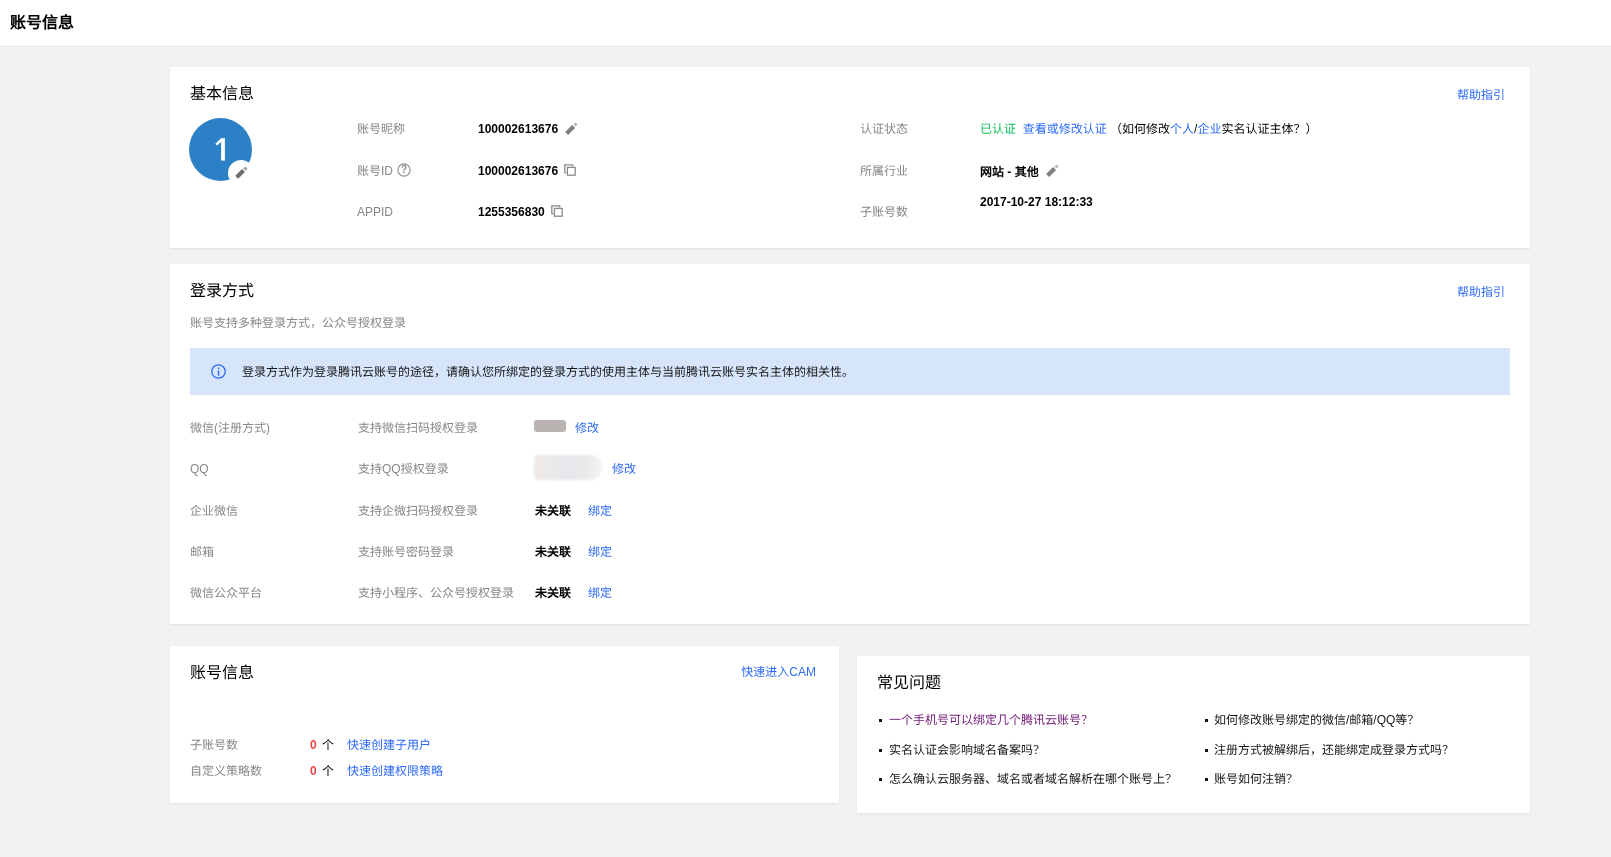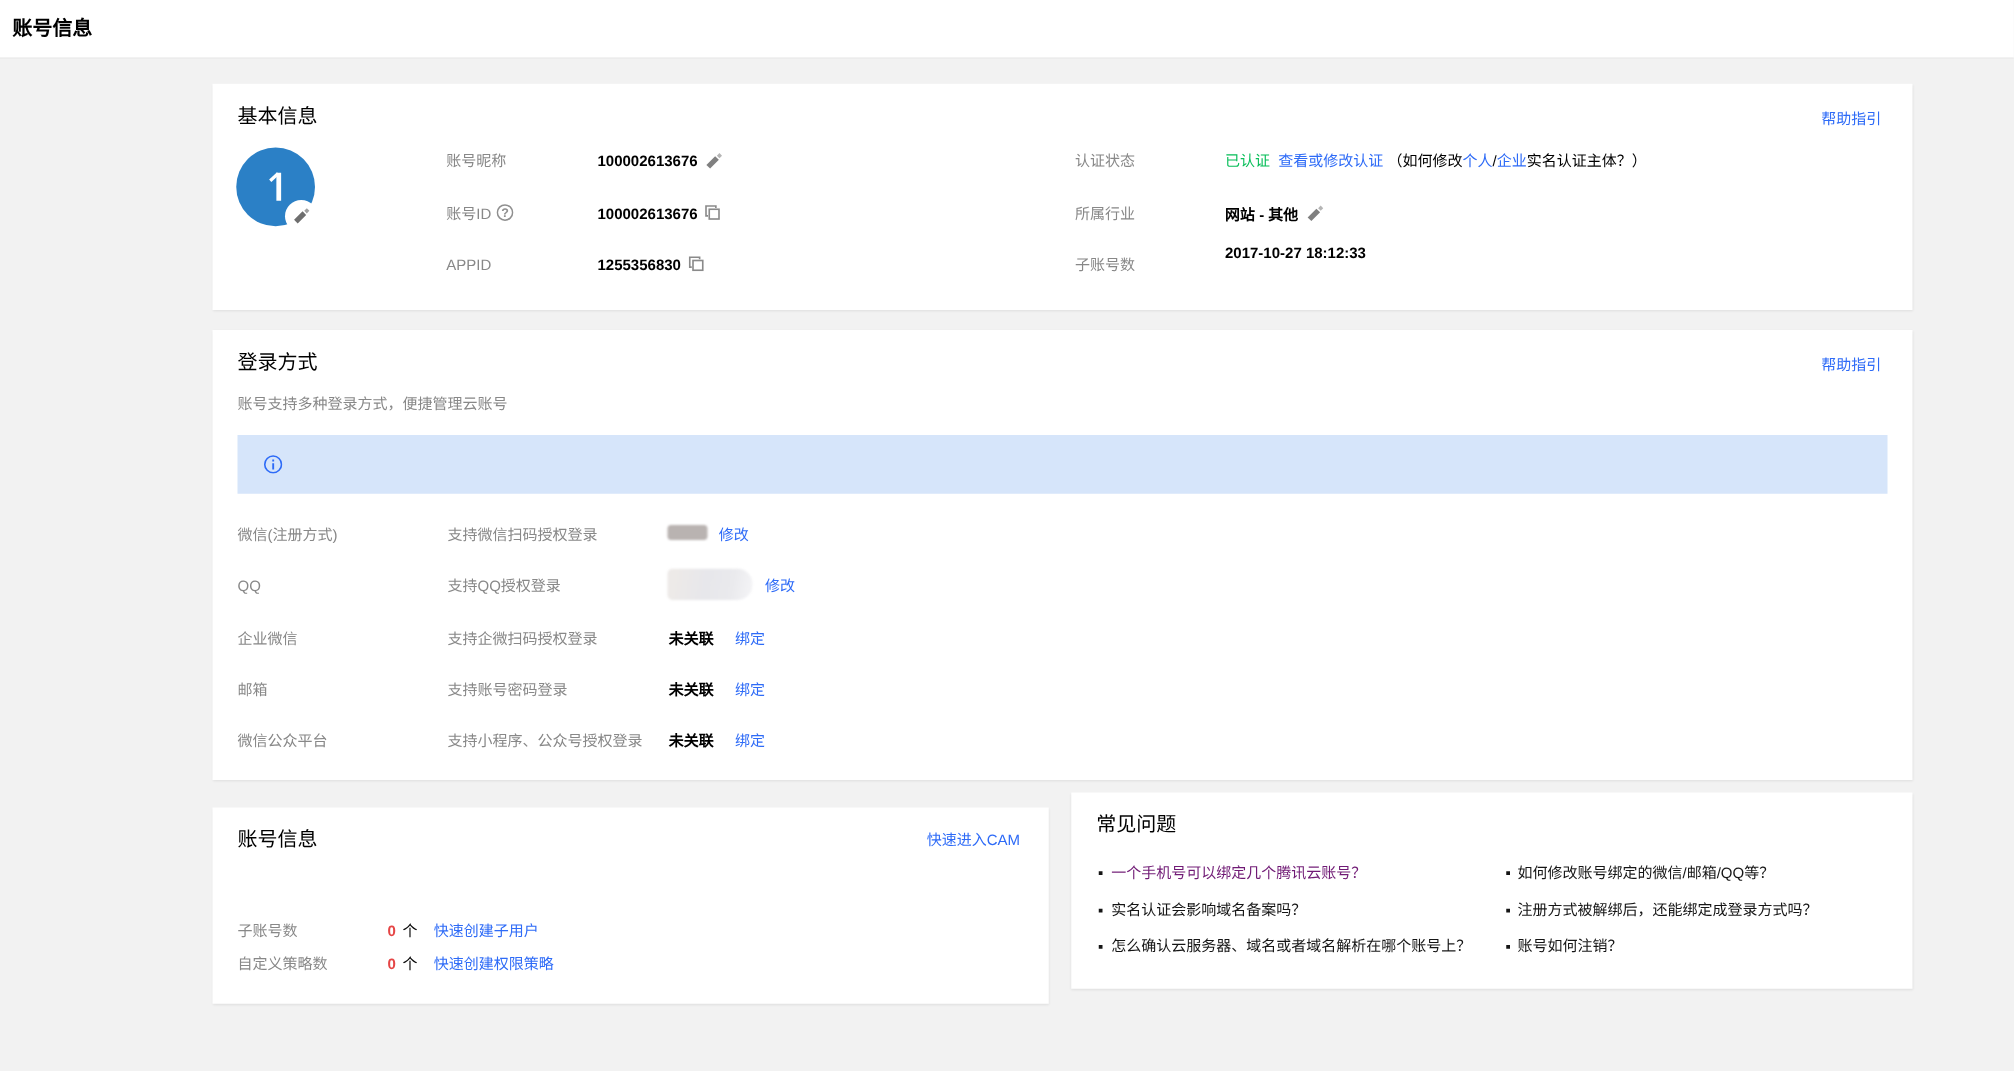--- a/index.html
+++ b/index.html
@@ -3,21 +3,21 @@
 <meta charset="utf-8">
 <style>
 * { margin:0; padding:0; box-sizing:border-box; }
 html,body { width:1611px; height:857px; background:#f2f2f2; font-family:"Liberation Sans",sans-serif; font-size:12px; color:#000; overflow:hidden; }
 .hdr { position:absolute; left:0; top:0; width:1611px; height:47px; background:#fff; border-bottom:1px solid #e6e6e6; }
 .hdr h1 { position:absolute; left:10px; top:9px; font-size:16px; font-weight:bold; color:#000; }
 .card { position:absolute; background:#fff; box-shadow:0 1px 2px rgba(0,0,0,.08); }
 #c1 { left:170px; top:67px; width:1360px; height:181px; }
 #c2 { left:170px; top:264px; width:1360px; height:360px; }
 #c3 { left:170px; top:646px; width:669px; height:157px; }
-#c4 { left:857px; top:634px; width:673px; height:157px; }
+#c4 { left:857px; top:656px; width:673px; height:157px; }
 .ctitle { position:absolute; left:20px; top:18.5px; font-size:16px; font-weight:normal; color:#000; line-height:16px; }
 .help { position:absolute; right:25px; top:18px; font-size:12px; color:#2e6bf7; }
 .lbl { color:#888; }
 .abs { position:absolute; line-height:14px; }
 .blue { color:#2e6bf7; }
 .green { color:#0abf5b; }
 .red { color:#e54545; }
 .bold { font-weight:bold; }
 .num { font-weight:bold; color:#000; }
 .avatar { position:absolute; left:19px; top:51px; width:63px; height:63px; border-radius:50%; background:#2b80c6; }
@@ -91,27 +91,28 @@
         <rect x="10.1" y="1.1" width="2.9" height="2.9" transform="rotate(45 11.55 2.55)" fill="#b5b5b5"></rect>
       </svg></div>
 
   <div class="abs lbl" style="left:690px; top:138px;">子账号数</div>
   <div class="abs num" style="left:810px; top:128px;">2017-10-27 18:12:33</div>
 </div>
 
 <div class="card" id="c2">
   <div class="ctitle">登录方式</div>
   <div class="help">帮助指引</div>
-  <div class="abs lbl" style="left:20px; top:52px;">账号支持多种登录方式，便捷管理云账号</div>
+  <div class="abs lbl" style="left:20px; top:52px;">账号支持多种登录方式，公众号授权登录</div>
   <div class="banner">
     <svg style="position:absolute; left:21px; top:16px;" width="15" height="15" viewBox="0 0 15 15">
         <circle cx="7.5" cy="7.5" r="6.7" fill="none" stroke="#2e6bf7" stroke-width="1.3"></circle>
         <rect x="6.8" y="6.6" width="1.5" height="5" fill="#2e6bf7"></rect>
         <rect x="6.8" y="3.6" width="1.5" height="1.6" fill="#2e6bf7"></rect>
       </svg>
+    <div class="abs" style="left:52px; top:17px; color:#151515;">登录方式作为登录腾讯云账号的途径，请确认您所绑定的登录方式的使用主体与当前腾讯云账号实名主体的相关性。</div>
   </div>
 
   <div class="abs lbl" style="left:20px; top:157px;">微信(注册方式)</div>
   <div class="abs lbl" style="left:188px; top:157px;">支持微信扫码授权登录</div>
   <div class="blur1"></div>
   <div class="abs blue" style="left:405px; top:157px;">修改</div>
 
   <div class="abs lbl" style="left:20px; top:198px;">QQ</div>
   <div class="abs lbl" style="left:188px; top:198px;">支持QQ授权登录</div>
   <div class="blur2"></div>

